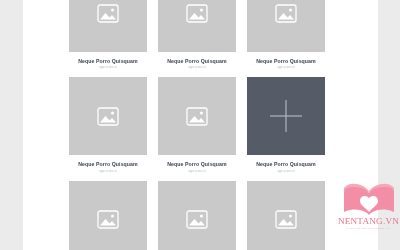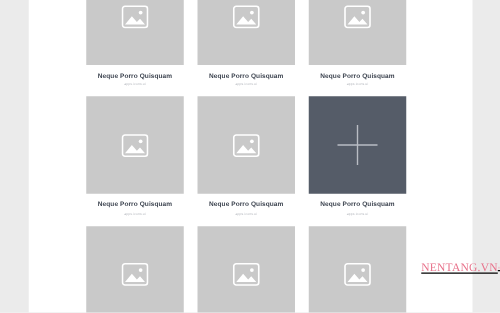--- a/index.html
+++ b/index.html
@@ -55,22 +55,22 @@
   }
 
   
   .ph-icon { display:block; }
   .plus-icon { display:block; }
 
   
   #logo {
     position:absolute; left:337px; top:183px;
     width:63px; height:62px;
-    display:flex; flex-direction:row;
-    align-items:center; justify-content:flex-start;text-decoration:underline;
+    display:flex; flex-direction:column;
+    align-items:center; justify-content:flex-start;
   }
   #logo-mark { width:52px; height:33px; display:block; }
   #logo-word {
     font-family:"Liberation Serif", serif;
     font-size:9.2px;
     letter-spacing:0.2px;
     color:#e8738c;
     line-height:1;
     margin-top:1px;
     white-space:nowrap;

